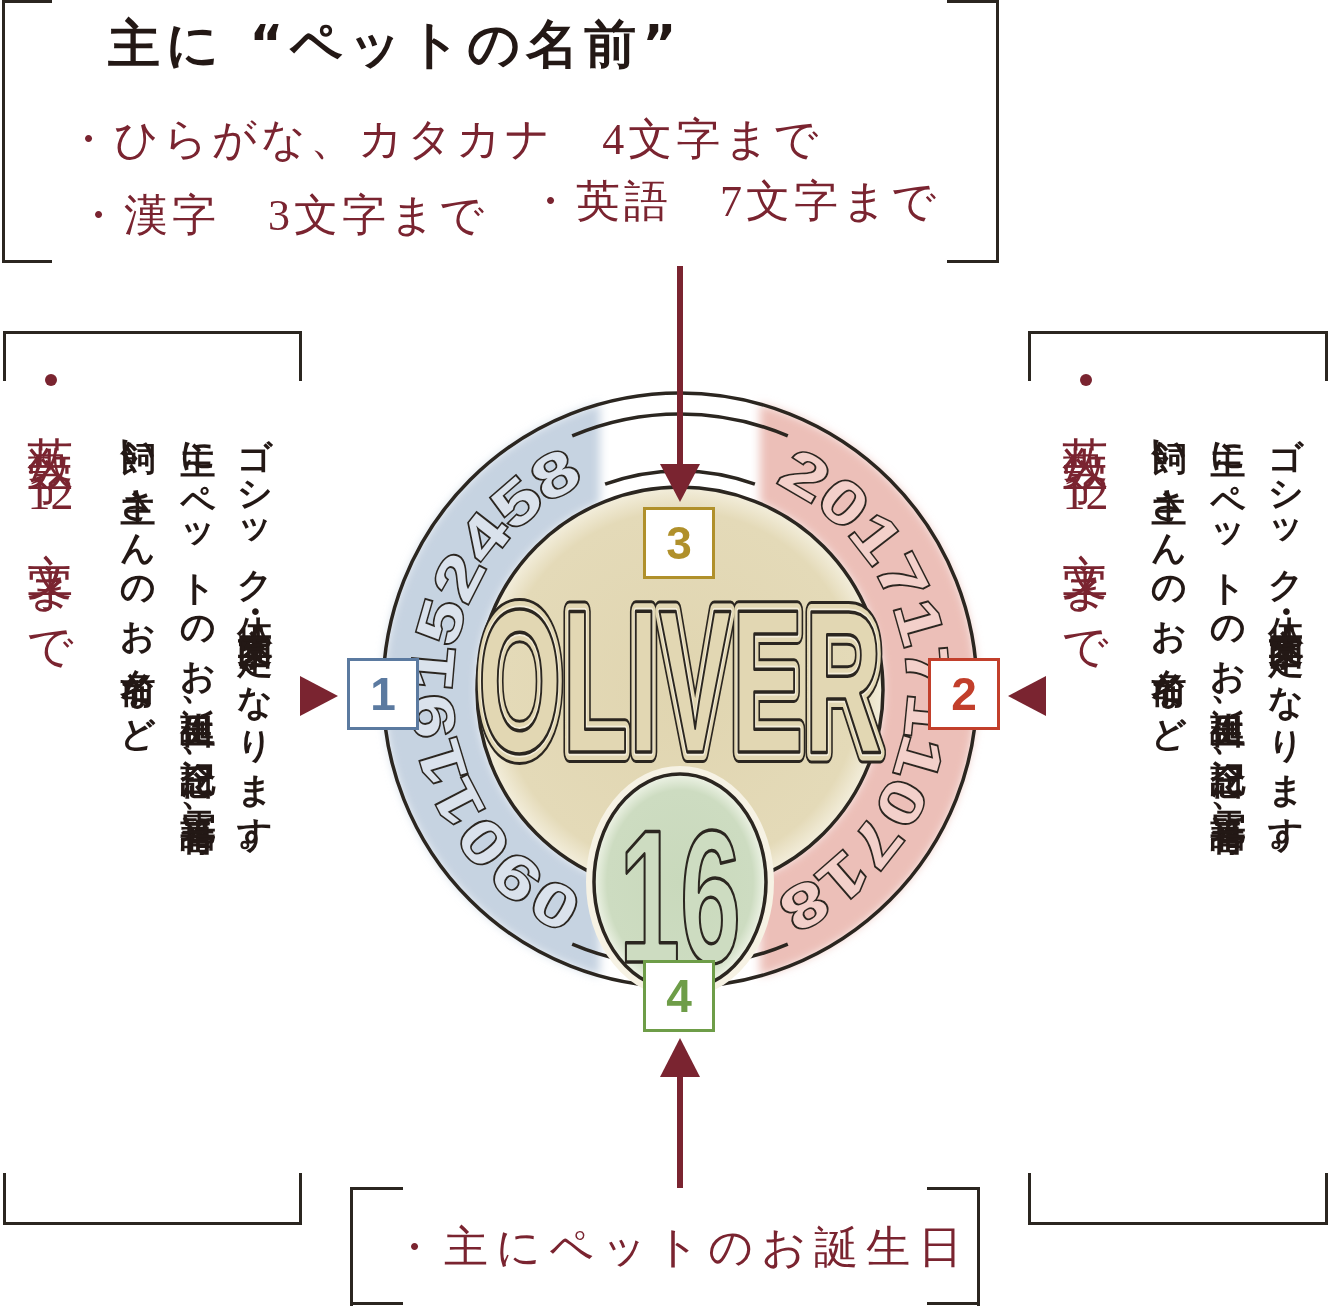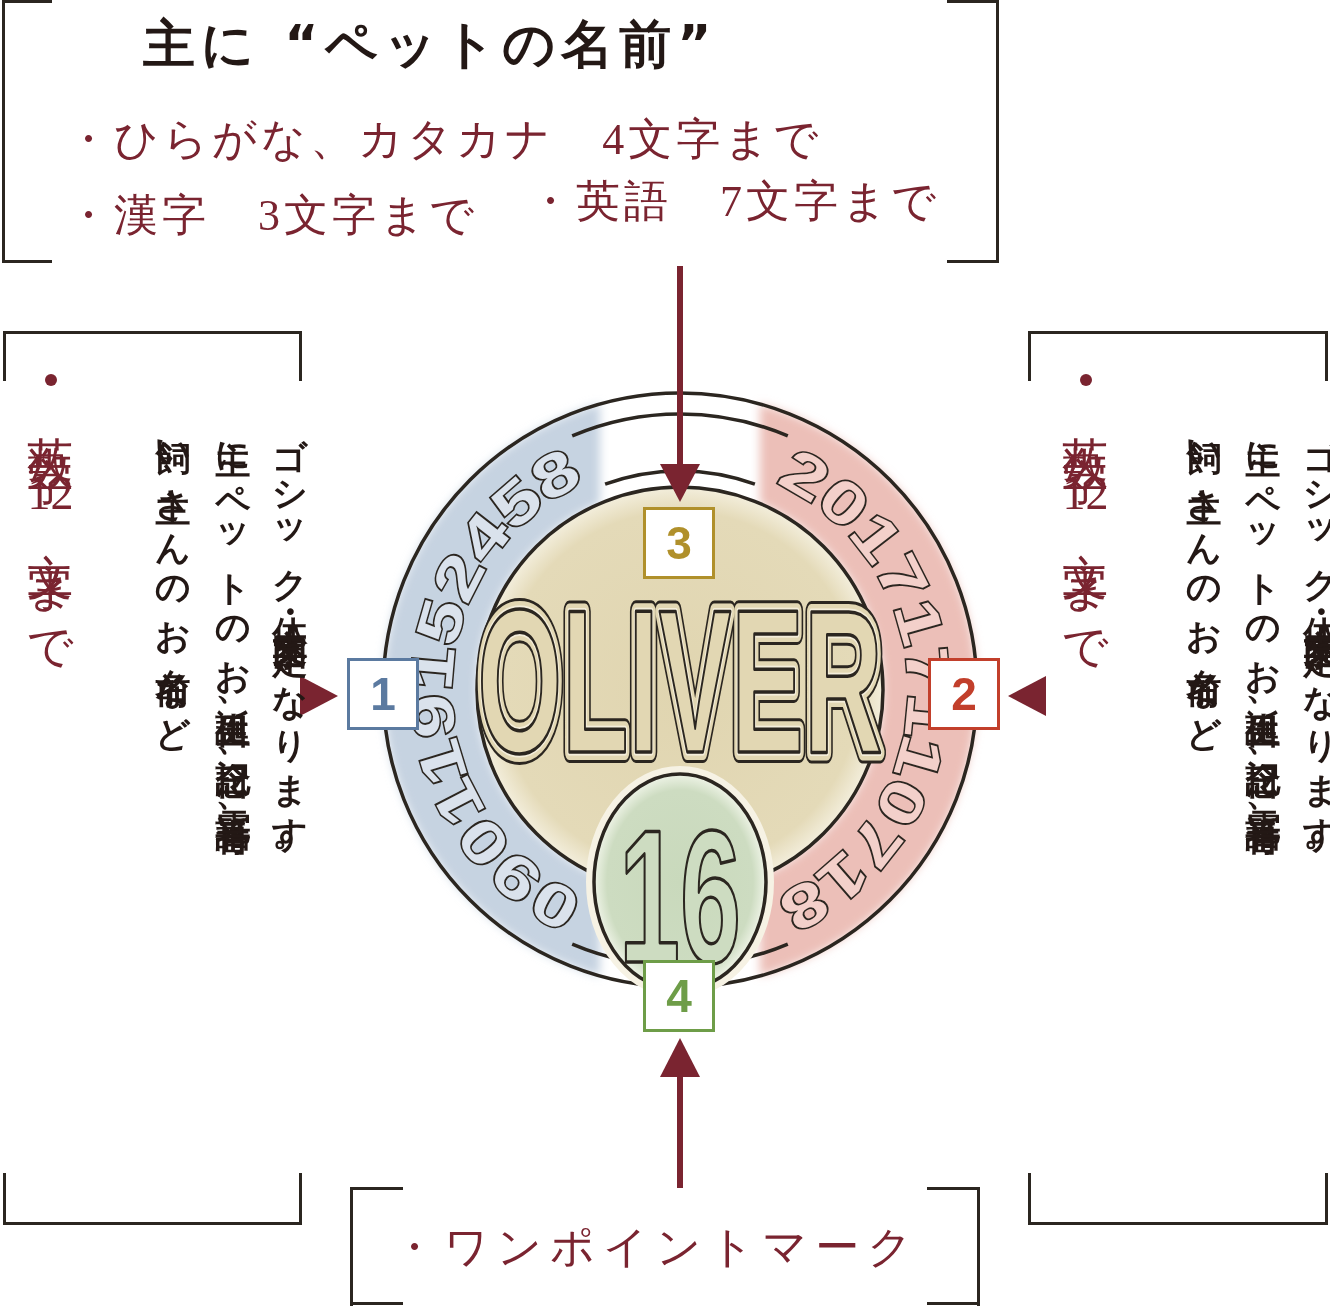--- a/index.html
+++ b/index.html
@@ -1,19 +1,19 @@
 <!DOCTYPE html>
 <html><head>
 <meta charset="utf-8">
 <style>
   html, body { margin:0; padding:0; background:#ffffff; }
   body { width:1330px; height:1306px; position:relative; overflow:hidden; }
   .abs { position:absolute; }
   .line { position:absolute; background:#2b2620; }
-  .sans { font-family: "DejaVu Sans", "Liberation Sans", sans-serif; margin-left: 35px; }
+  .sans { font-family: "DejaVu Sans", "Liberation Sans", sans-serif; }
   .serif { font-family: "Liberation Serif", "DejaVu Serif", serif; }
   .title { left:108px; top:10px; font-size:52px; font-weight:bold; color:#231815; letter-spacing:6px; white-space:nowrap; }
   .rule { font-size:44px; color:#7a2430; letter-spacing:4px; white-space:nowrap; }
   .vcol { position:absolute; writing-mode:vertical-rl; font-size:35px; font-weight:bold; letter-spacing:4px; line-height:1; color:#231815; white-space:nowrap; }
   .vred { position:absolute; writing-mode:vertical-rl; font-size:46px; letter-spacing:10px; line-height:1; color:#7a2430; white-space:nowrap; }
   .vred .tcy { text-combine-upright:all; -webkit-text-combine:horizontal; }
   .vred .gap { display:inline-block; height:40px; }
   .dot { position:absolute; width:12px; height:12px; border-radius:50%; background:#7a2430; }
   .label { position:absolute; width:66px; height:66px; background:#ffffff; border:3px solid; display:flex; align-items:center; justify-content:center; font-family:"Liberation Sans", sans-serif; font-weight:bold; font-size:46px; line-height:1; }
   svg.stage { position:absolute; left:0; top:0; }
@@ -102,21 +102,21 @@
 <div>
   <div class="line" style="left:2px; top:0; width:3px; height:263px;"></div>
   <div class="line" style="left:2px; top:0; width:50px; height:3px;"></div>
   <div class="line" style="left:2px; top:260px; width:50px; height:3px;"></div>
   <div class="line" style="left:996px; top:0; width:3px; height:263px;"></div>
   <div class="line" style="left:947px; top:0; width:52px; height:3px;"></div>
   <div class="line" style="left:947px; top:260px; width:52px; height:3px;"></div>
 
   <div class="abs sans title">主に “ペットの名前”</div>
   <div class="abs serif rule" style="left:66px; top:110px;">・ひらがな、カタカナ　4文字まで</div>
-  <div class="abs serif rule" style="left:66px; top:186px;">・漢字　3文字まで</div>
+  <div class="abs serif rule" style="left:76px; top:186px;">・漢字　3文字まで</div>
   <div class="abs serif rule" style="left:528px; top:172px;">・英語　7文字まで</div>
 </div>
 
 <div>
   <div class="line" style="left:3px; top:331px; width:299px; height:3px;"></div>
   <div class="line" style="left:3px; top:331px; width:3px; height:50px;"></div>
   <div class="line" style="left:299px; top:331px; width:3px; height:50px;"></div>
   <div class="line" style="left:3px; top:1222px; width:299px; height:3px;"></div>
   <div class="line" style="left:3px; top:1173px; width:3px; height:52px;"></div>
   <div class="line" style="left:299px; top:1173px; width:3px; height:52px;"></div>
@@ -149,14 +149,14 @@
   </div>
 </div>
 
 <div>
   <div class="line" style="left:350px; top:1187px; width:3px; height:119px;"></div>
   <div class="line" style="left:350px; top:1187px; width:53px; height:3px;"></div>
   <div class="line" style="left:350px; top:1302px; width:53px; height:3px;"></div>
   <div class="line" style="left:977px; top:1187px; width:3px; height:119px;"></div>
   <div class="line" style="left:927px; top:1187px; width:53px; height:3px;"></div>
   <div class="line" style="left:927px; top:1302px; width:53px; height:3px;"></div>
-  <div class="abs serif rule" style="left:392px; top:1218px; letter-spacing:8px;">・ワンポイントマーク</div>
+  <div class="abs serif rule" style="left:392px; top:1218px; letter-spacing:8px;">・主にペットのお誕生日</div>
 </div>
 
 </body></html>

